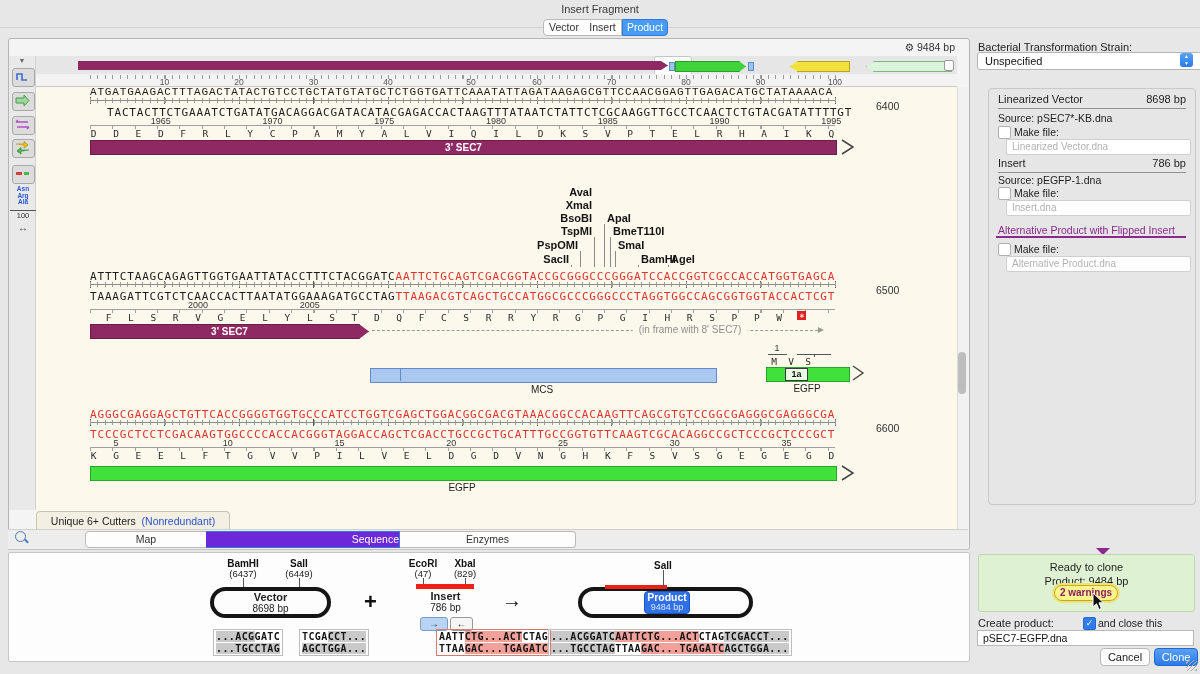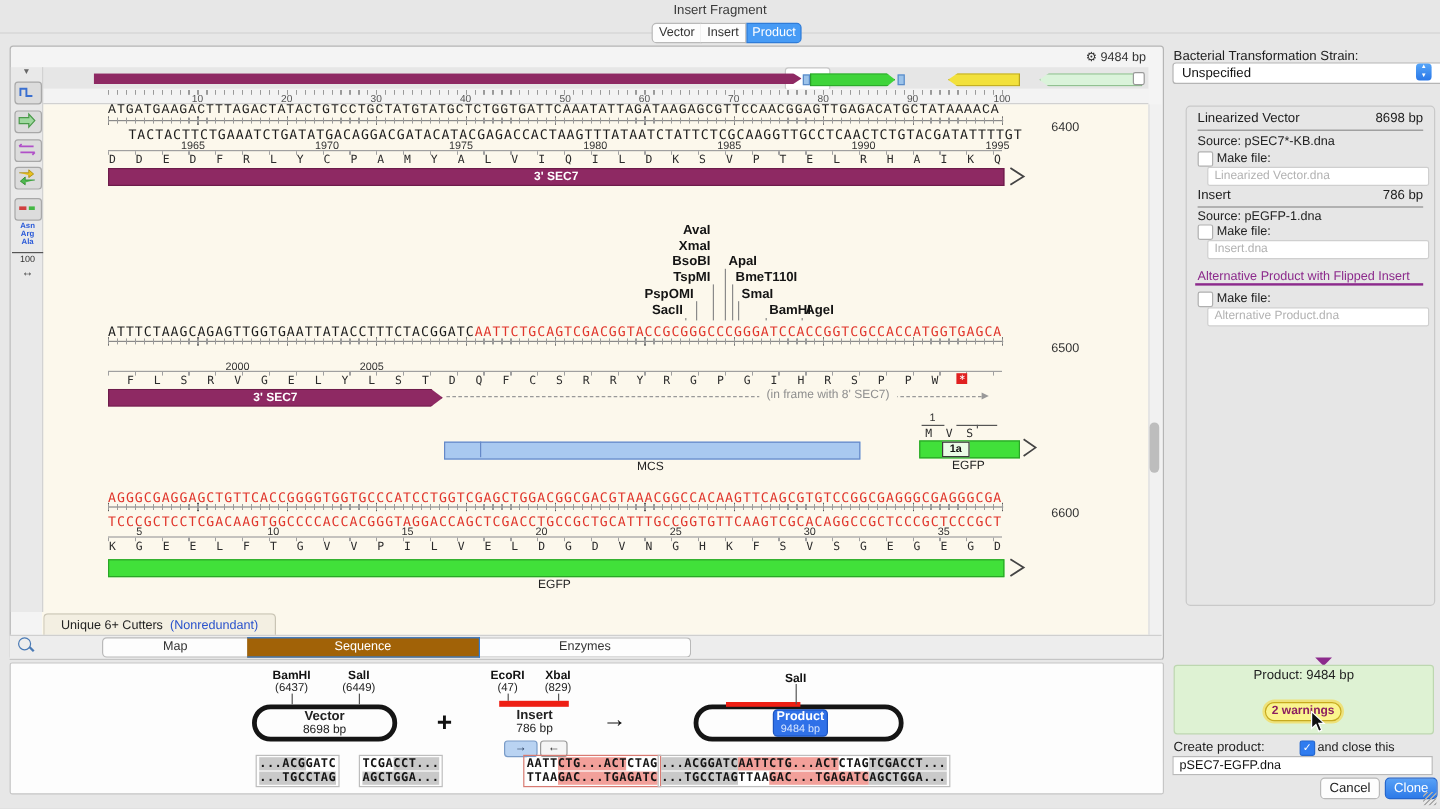--- a/index.html
+++ b/index.html
@@ -48,21 +48,21 @@
   .dash-line{position:absolute;border-top:1px dashed #999;}
   .dash-tri{position:absolute;width:0;height:0;border-left:6px solid #999;border-top:3px solid transparent;border-bottom:3px solid transparent;}
   #inframe-text{position:absolute;transform:translateX(-50%);font-size:10px;color:#8e8e8e;background:#fcf8ec;padding:0 6px;white-space:nowrap;}
   #exon-box{position:absolute;background:#eafbe6;border:1px solid #3a3a3a;font-size:9px;font-weight:bold;text-align:center;line-height:11px;color:#111;}
   
   #cutters-tab{left:36px;top:511px;width:192px;height:18px;background:#f3efe2;border:1px solid #c9c4b4;border-bottom:none;
     border-radius:4px 4px 0 0;font-size:10.5px;line-height:18px;text-align:center;}
   #cutters-tab .blue{color:#2a52cc;}
   #map-strip{left:8px;top:529px;width:960px;height:19px;background:#ededed;border-top:1px solid #cfcfcf;border-bottom:1px solid #c5c5c5;}
   .viewseg{top:531px;height:15px;line-height:15px;text-align:center;font-size:10.5px;background:#fdfdfd;border:1px solid #b9b9b9;color:#333;}
-  .viewseg.active{background:#a16207;border-color:#2f7cd8;color:#fff;}
+  .viewseg.active{background:#6d28d9;border-color:#2f7cd8;color:#fff;text-align:right;}
   
   #bottom-panel{left:8px;top:552px;width:960px;height:108px;background:#fdfdfd;border:1px solid #c6c6c6;border-radius:2px;}
   .site-name{position:absolute;transform:translateX(-50%);font-size:10px;font-weight:bold;color:#111;white-space:nowrap;}
   .site-pos{position:absolute;transform:translateX(-50%);font-size:9.5px;color:#222;white-space:nowrap;}
   .site-line{position:absolute;width:1px;background:#555;}
   .plasmid{position:absolute;border:4px solid #151515;border-radius:17px;background:#fdfdfd;}
   .big-op{position:absolute;font-size:22px;font-weight:bold;color:#111;}
   .snip{position:absolute;font-family:"DejaVu Sans Mono",monospace;font-size:10px;font-weight:bold;letter-spacing:0.4px;
     line-height:11.5px;color:#141414;border:1px solid #bdbdbd;white-space:nowrap;}
   .snip span.g{background:#c9c9c9;}
@@ -218,20 +218,21 @@
       <div class="aa-letter" style="left: 674.825px; top: 128px;">E</div>
       <div class="aa-letter" style="left: 697.175px; top: 128px;">L</div>
       <div class="aa-letter" style="left: 719.525px; top: 128px;">R</div>
       <div class="aa-letter" style="left: 741.875px; top: 128px;">H</div>
       <div class="aa-letter" style="left: 764.225px; top: 128px;">A</div>
       <div class="aa-letter" style="left: 786.575px; top: 128px;">I</div>
       <div class="aa-letter" style="left: 808.925px; top: 128px;">K</div>
       <div class="aa-letter" style="left: 831.275px; top: 128px;">Q</div>
       <div class="seq-line" style="left: 90px; top: 270px;"><span>ATTTCTAAGCAGAGTTGGTGAATTATACCTTTCTACGGATC</span><span class="red">AATTCTGCAGTCGACGGTACCGCGGGCCCGGGATCCACCGGTCGCCACCATGGTGAGCA</span></div>
       <div class="bp-ticks" style="left: 90px; top: 281px;"></div>
+      <div class="seq-line" style="left: 90px; top: 290px;"><span>TAAAGATTCGTCTCAACCACTTAATATGGAAAGATGCCTAG</span><span class="red">TTAAGACGTCAGCTGCCATGGCGCCCGGGCCCTAGGTGGCCAGCGGTGGTACCACTCGT</span></div>
       <div class="pos-label" style="left: 876px; top: 284px;">6500</div>
       <div class="aa-num" style="left: 198.025px; top: 300px;">2000</div>
       <div class="aa-num" style="left: 309.775px; top: 300px;">2005</div>
       <div class="aa-strip" style="left: 90px; top: 309px;"></div>
       <div class="aa-letter" style="left: 108.625px; top: 312px;">F</div>
       <div class="aa-letter" style="left: 130.975px; top: 312px;">L</div>
       <div class="aa-letter" style="left: 153.325px; top: 312px;">S</div>
       <div class="aa-letter" style="left: 175.675px; top: 312px;">R</div>
       <div class="aa-letter" style="left: 198.025px; top: 312px;">V</div>
       <div class="aa-letter" style="left: 220.375px; top: 312px;">G</div>
@@ -445,20 +446,21 @@
   <div class="fb-input" style="top:200px;">Insert.dna</div>
 
   <div id="alt-title" style="top:224px;">Alternative Product with Flipped Insert</div>
   <div id="alt-rule" style="top:236px;"></div>
   <div class="cb" style="left:998px;top:243px;"></div>
   <div class="fb-make" style="left:1014px;top:243px;">Make file:</div>
   <div class="fb-input" style="top:256px;">Alternative Product.dna</div>
 
   <div id="notice-tri" class="abs"></div>
   <div id="ready-box" class="abs">
+    <div style="padding-top:6px;">Ready to clone</div>
     <div style="padding-top:2px;">Product:  9484 bp</div>
     </div>
   <div id="warn-pill" class="abs">2 warnings</div>
   <div class="abs" style="left:1092px;top:592px;">
     <svg width="13" height="19" viewBox="0 0 13 19">
         <path d="M1 1 L1 15 L4.6 11.8 L7 17.5 L9.4 16.4 L7 10.8 L11.5 10.8 Z" fill="#111" stroke="#fff" stroke-width="1"></path>
       </svg></div>
 
   <div class="abs rp-label" style="left:978px;top:617px;">Create product:</div>
   <div class="cb checked" style="left:1083px;top:617px;">✓</div>

